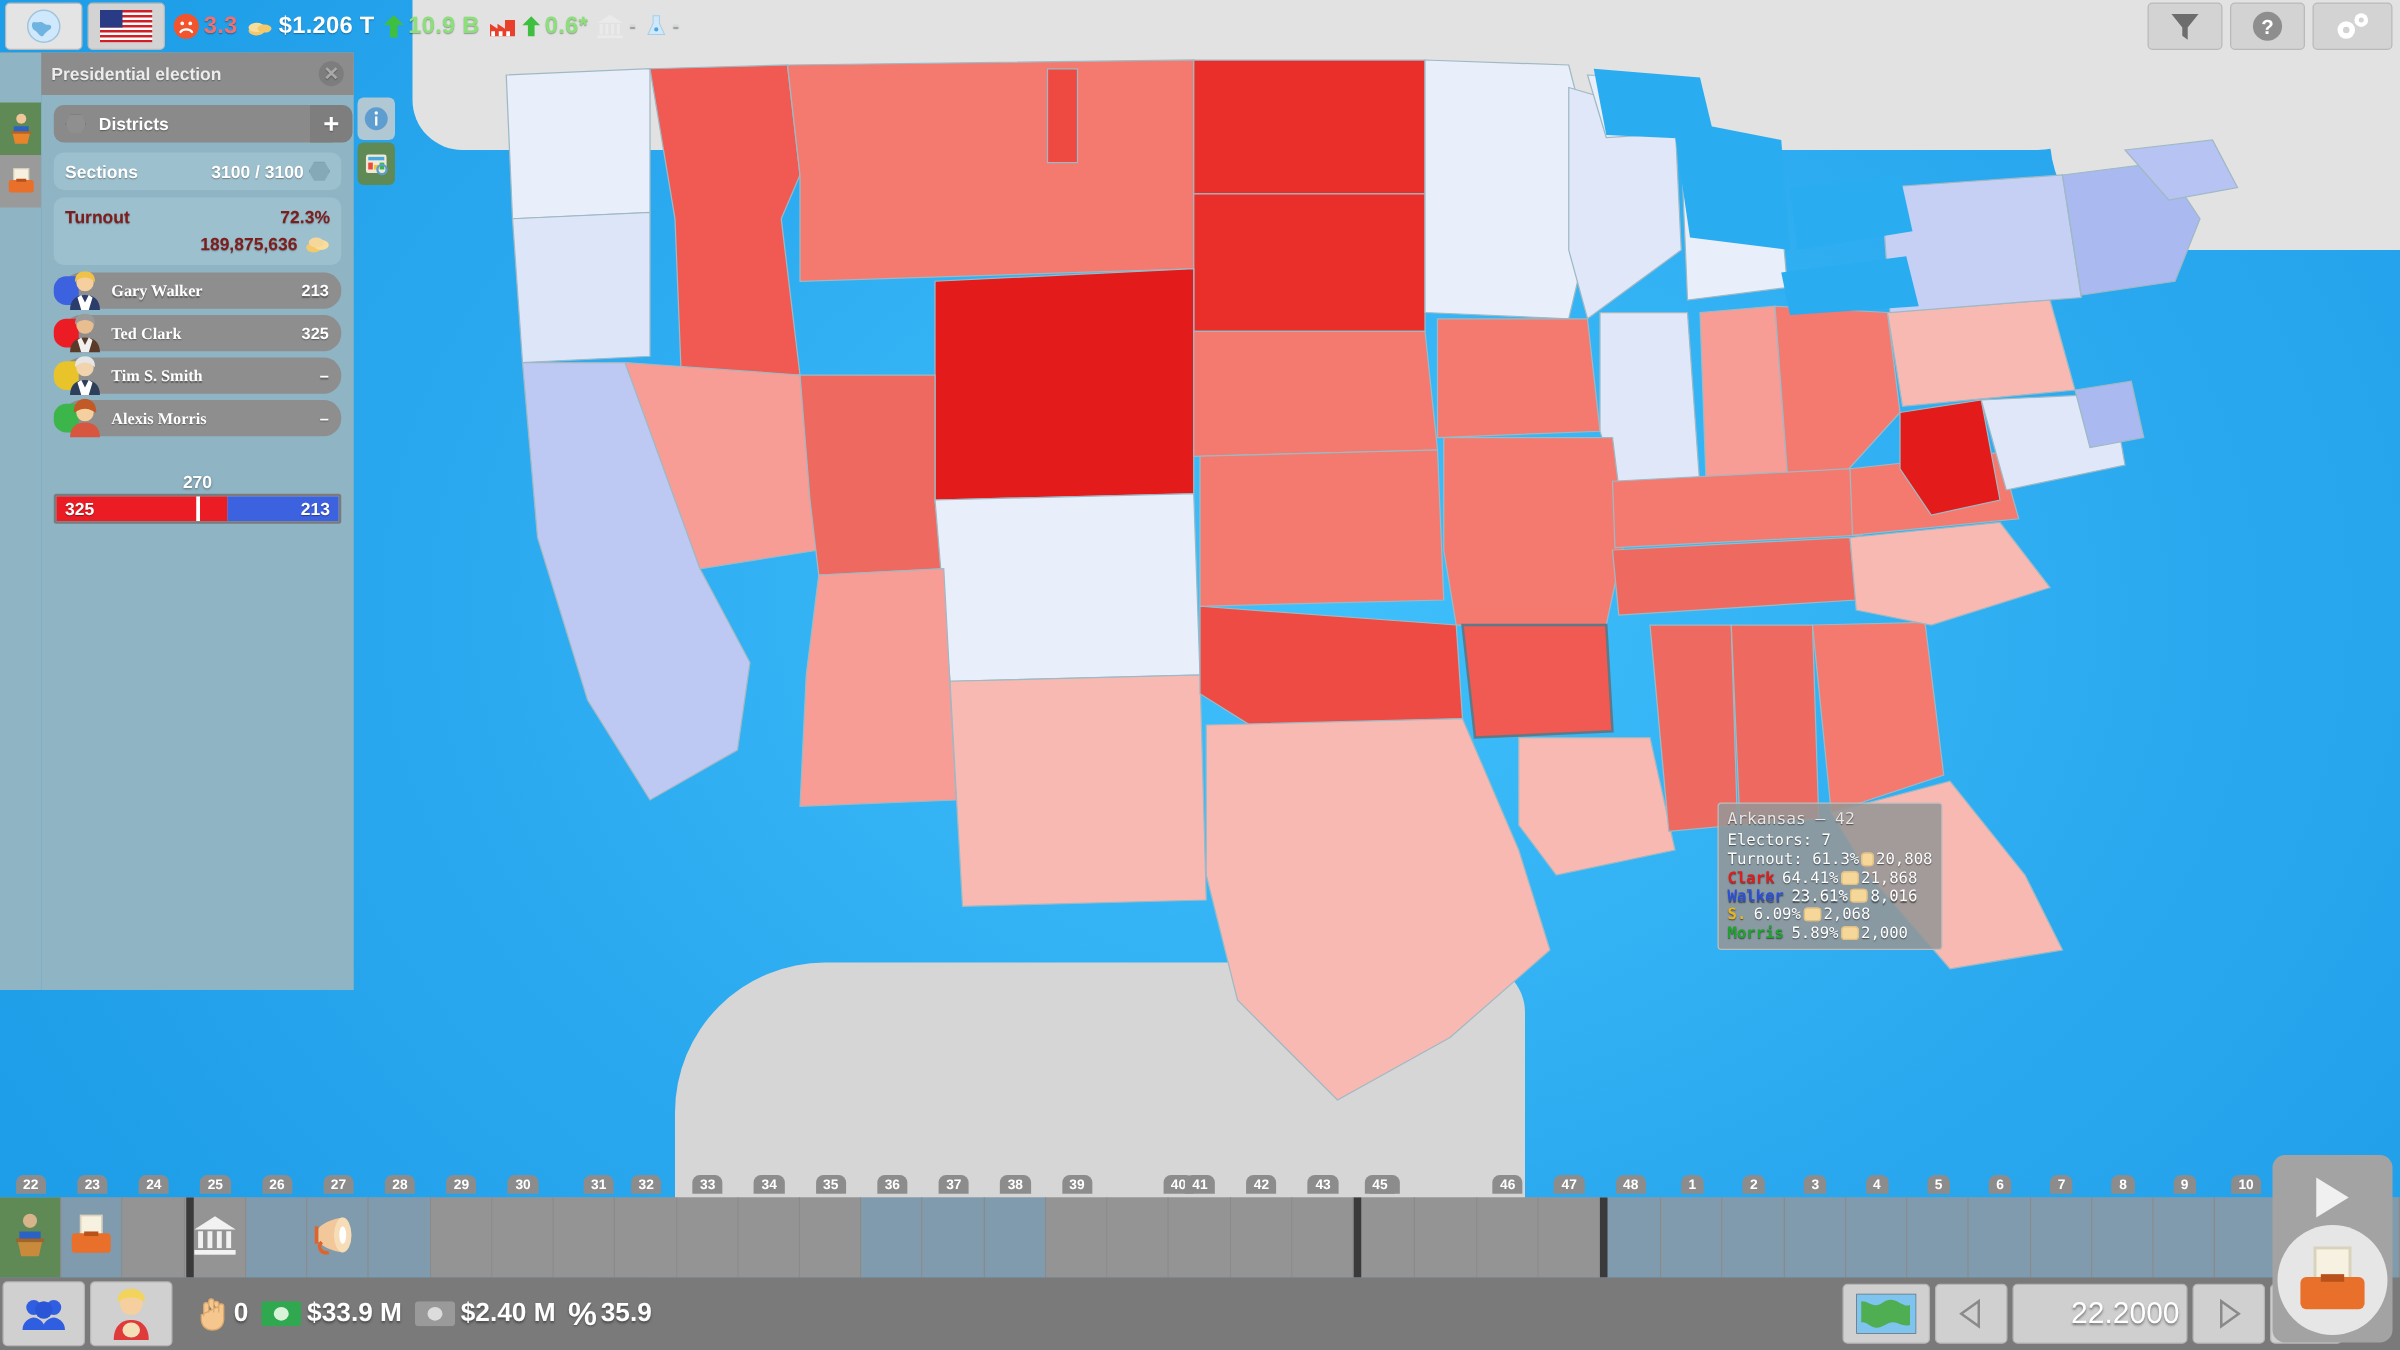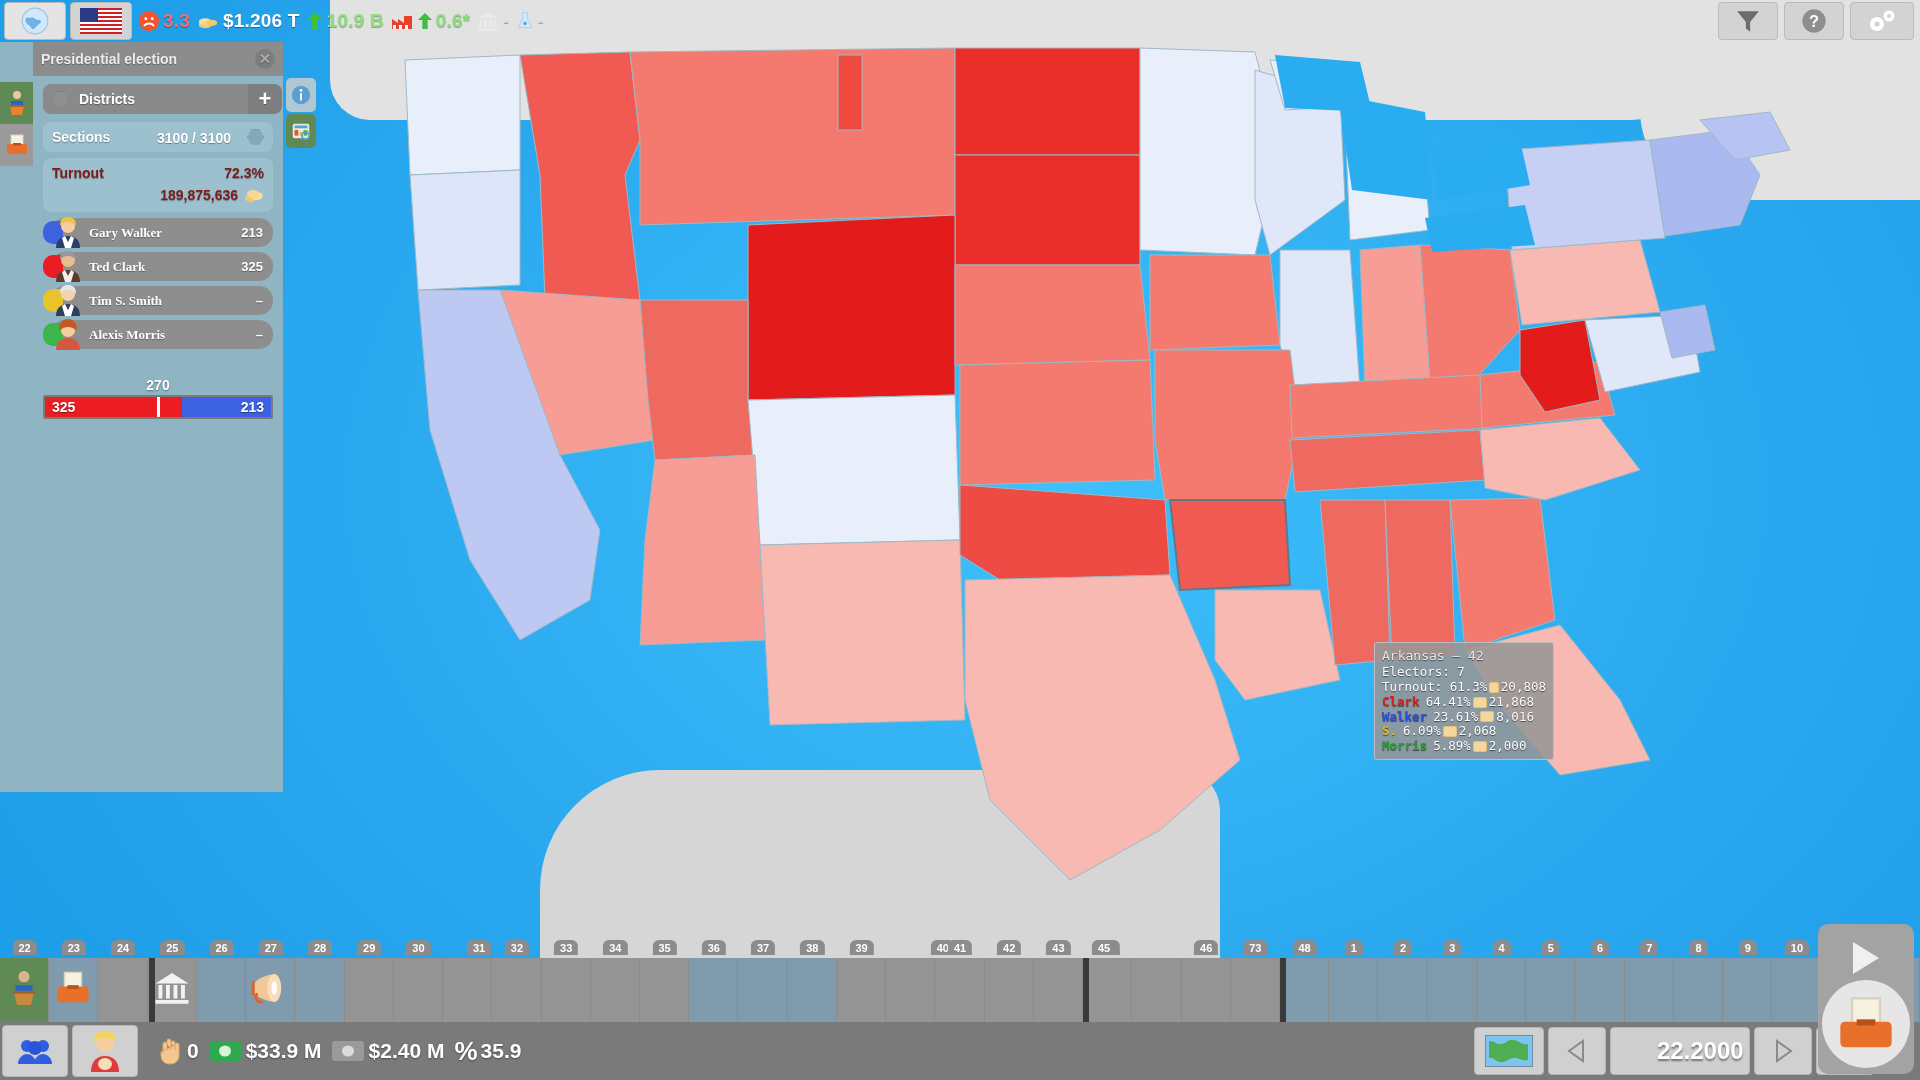--- a/index.html
+++ b/index.html
@@ -135,21 +135,21 @@
   .bb-btn { width:66px; height:52px; margin:3px 2px; background:#d0d0d0;
      border:1px solid #b6b6b6; border-radius:4px; display:flex; align-items:center;
      justify-content:center; }
   .bb-money { display:flex; align-items:center; gap:10px; margin-left:18px;
      color:#fff; font-weight:bold; font-size:21px; text-shadow:0 1px 2px rgba(0,0,0,.4);}
   .bb-right { position:absolute; right:0; bottom:0; height:58px; display:flex;
      align-items:center; gap:4px; padding-right:6px; }
   .ctl { height:48px; min-width:58px; background:#d0d0d0; border:1px solid #b6b6b6;
      border-radius:4px; display:flex; align-items:center; justify-content:center;
      color:#6a6a6a; }
-  .ctl.date { min-width:140px; color:#fff; font-size:24px; font-weight:bold;
+  .ctl.date { min-width:140px; color:#fff; font-size:24px; font-weight:normal;
      text-shadow:0 2px 2px rgba(0,0,0,.45); background:#cfcfcf;padding-left:40px; }
   #playpod { position:absolute; right:6px; bottom:6px; width:96px; height:150px;
      background:#a3a3a3; border-radius:10px; }
   #playpod .play { position:absolute; left:50%; top:18px; transform:translateX(-50%);
      width:0; height:0; border-left:26px solid #f0f0f0; border-top:16px solid transparent;
      border-bottom:16px solid transparent; }
   #playpod .circ { position:absolute; left:50%; bottom:6px; transform:translateX(-50%);
      width:88px; height:88px; border-radius:50%; background:#e6e6e6;
      display:flex; align-items:center; justify-content:center; }
 </style>
@@ -391,21 +391,21 @@
   <div id="districts-row">
     <span style="display:flex;align-items:center;gap:10px">
       <span class="hexdot"></span>
       <span>Districts</span>
     </span>
     <span class="plusbtn">+</span>
   </div>
 
   <div class="row lite">
     <span>Sections</span>
-    <span style="display:flex;align-items:flex-end;gap:16px">
+    <span style="display:flex;align-items:center;gap:4px">
       <span>3100 / 3100</span>
       <span class="hexdot l"></span>
     </span>
   </div>
 
   <div id="turnout-box">
     <div class="l1">
       <span>Turnout</span>
       <span>72.3%</span>
     </div>
@@ -533,21 +533,21 @@
         <div class="tick" style="left: 763.077px;">37</div>
         <div class="tick" style="left: 812.308px;">38</div>
         <div class="tick" style="left: 861.538px;">39</div>
         <div class="tick" style="left: 910.769px; margin-left: 32px;">40</div>
         <div class="tick" style="left: 960px;">41</div>
         <div class="tick" style="left: 1009.23px;">42</div>
         <div class="tick" style="left: 1058.46px;">43</div>
         <div class="tick" style="left: 1107.69px;">44</div>
         <div class="tick" style="left: 1104px;">45</div>
         <div class="tick" style="left: 1206.15px;">46</div>
-        <div class="tick" style="left: 1255.38px;">73</div>
+        <div class="tick" style="left: 1255.38px;">47</div>
         <div class="tick" style="left: 1304.62px;">48</div>
         <div class="tick" style="left: 1353.85px;">1</div>
         <div class="tick" style="left: 1403.08px;">2</div>
         <div class="tick" style="left: 1452.31px;">3</div>
         <div class="tick" style="left: 1501.54px;">4</div>
         <div class="tick" style="left: 1550.77px;">5</div>
         <div class="tick" style="left: 1600px;">6</div>
         <div class="tick" style="left: 1649.23px;">7</div>
         <div class="tick" style="left: 1698.46px;">8</div>
         <div class="tick" style="left: 1747.69px;">9</div>

